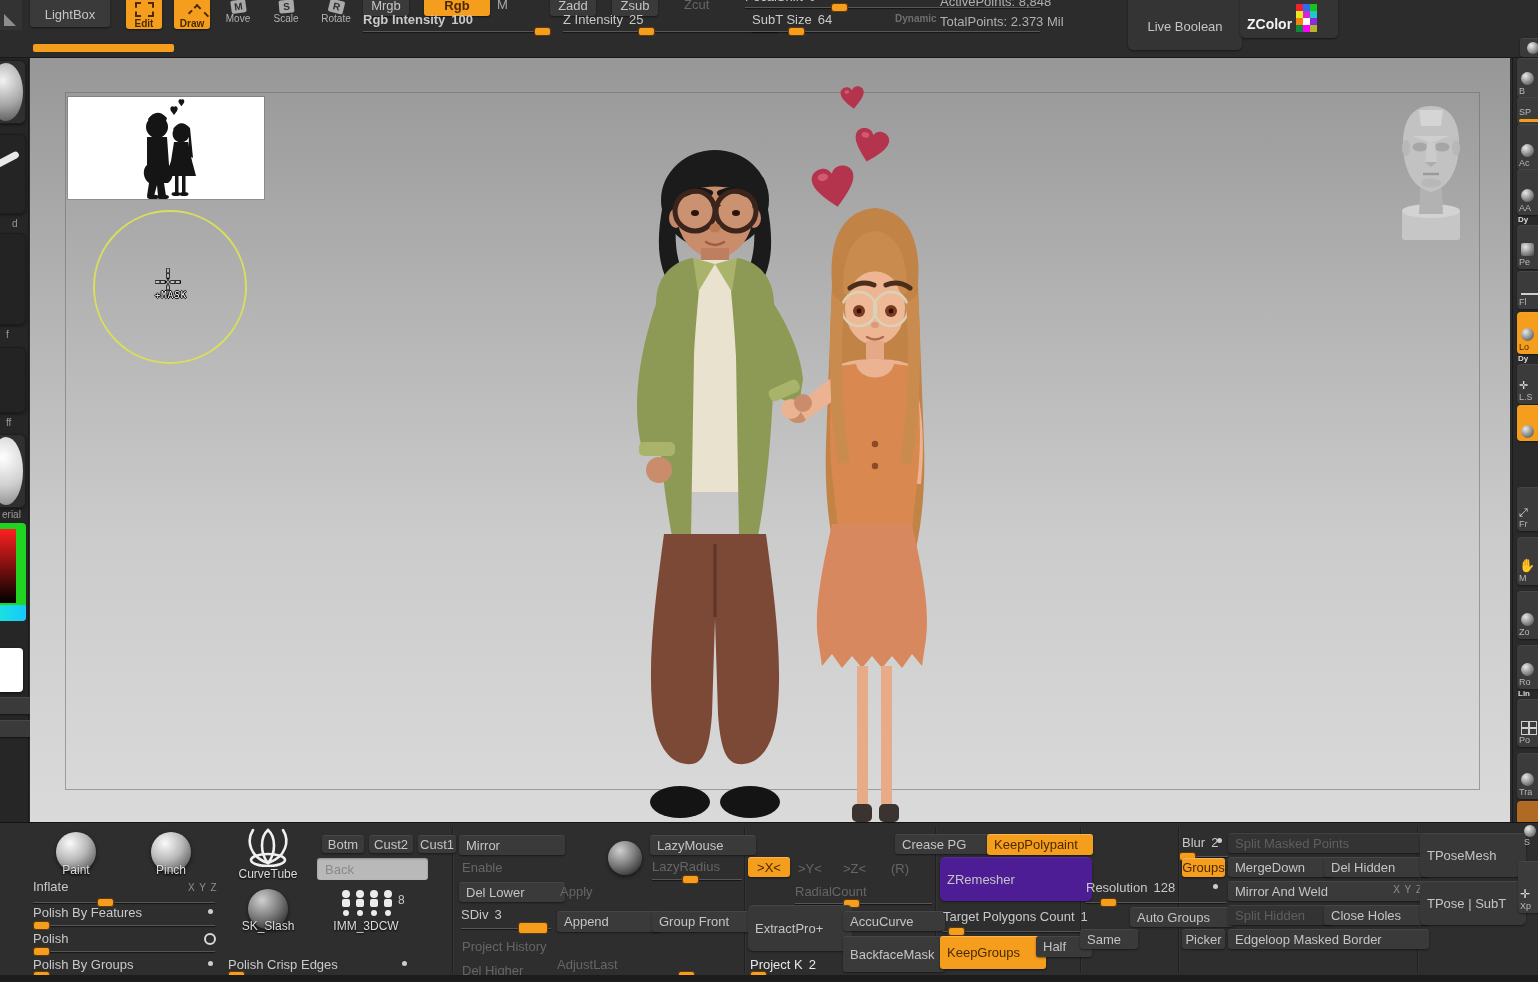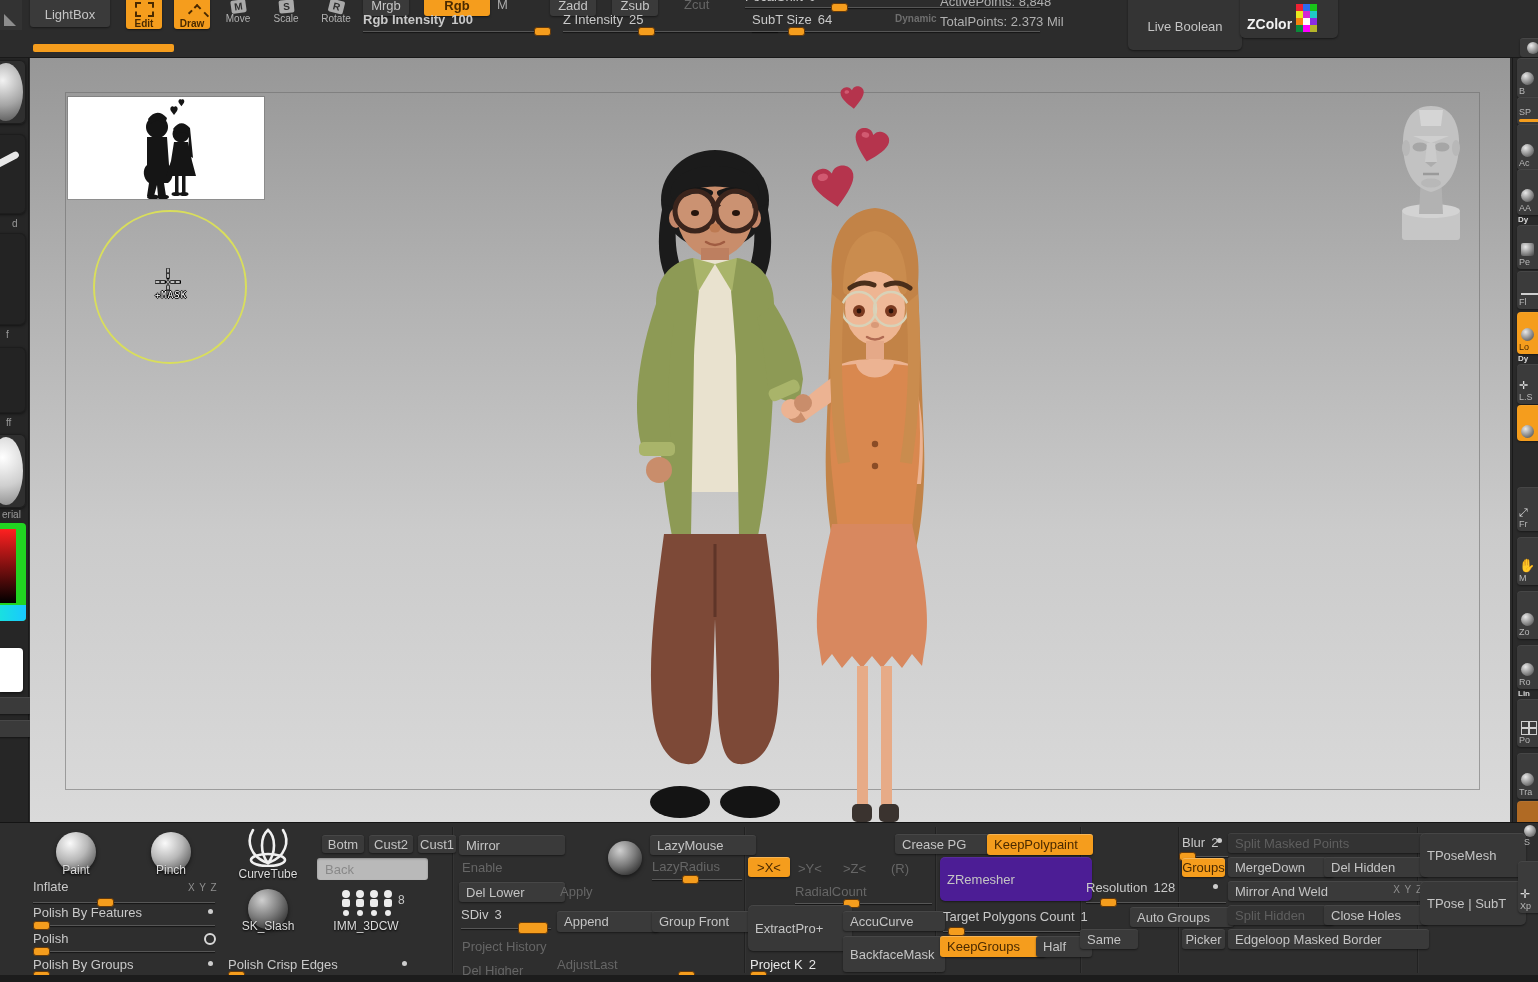--- a/index.html
+++ b/index.html
@@ -584,21 +584,21 @@
         <span>KeepPolypaint</span>
       </div>
     <div class="btn big" style="left:940px;top:34px;width:138px;height:44px;background:#4c1d95;">
         <span>ZRemesher</span>
       </div>
     <div class="lbl" style="left:943px;top:86px;text-align:center;">
       <span>Target Polygons Count</span><span class="val">1</span>
     </div>
     <div class="track" style="left:943px;top:108px;width:137px;"></div>
     <div class="handle" style="left:948px;top:104px;"></div>
-    <div class="btn orange" style="left:940px;top:113px;width:92px;height:21px;">
+    <div class="btn orange" style="left:940px;top:113px;width:92px;height:33px;">
         <span>KeepGroups</span>
       </div>
     <div class="btn" style="left:1036px;top:113px;width:42px;height:21px;">
         <span>Half</span>
       </div>
     <div class="btn" style="left:1080px;top:106px;width:44px;height:20px;">
         <span>Same</span>
       </div>
 
     <div class="lbl" style="left:1086px;top:57px;">

